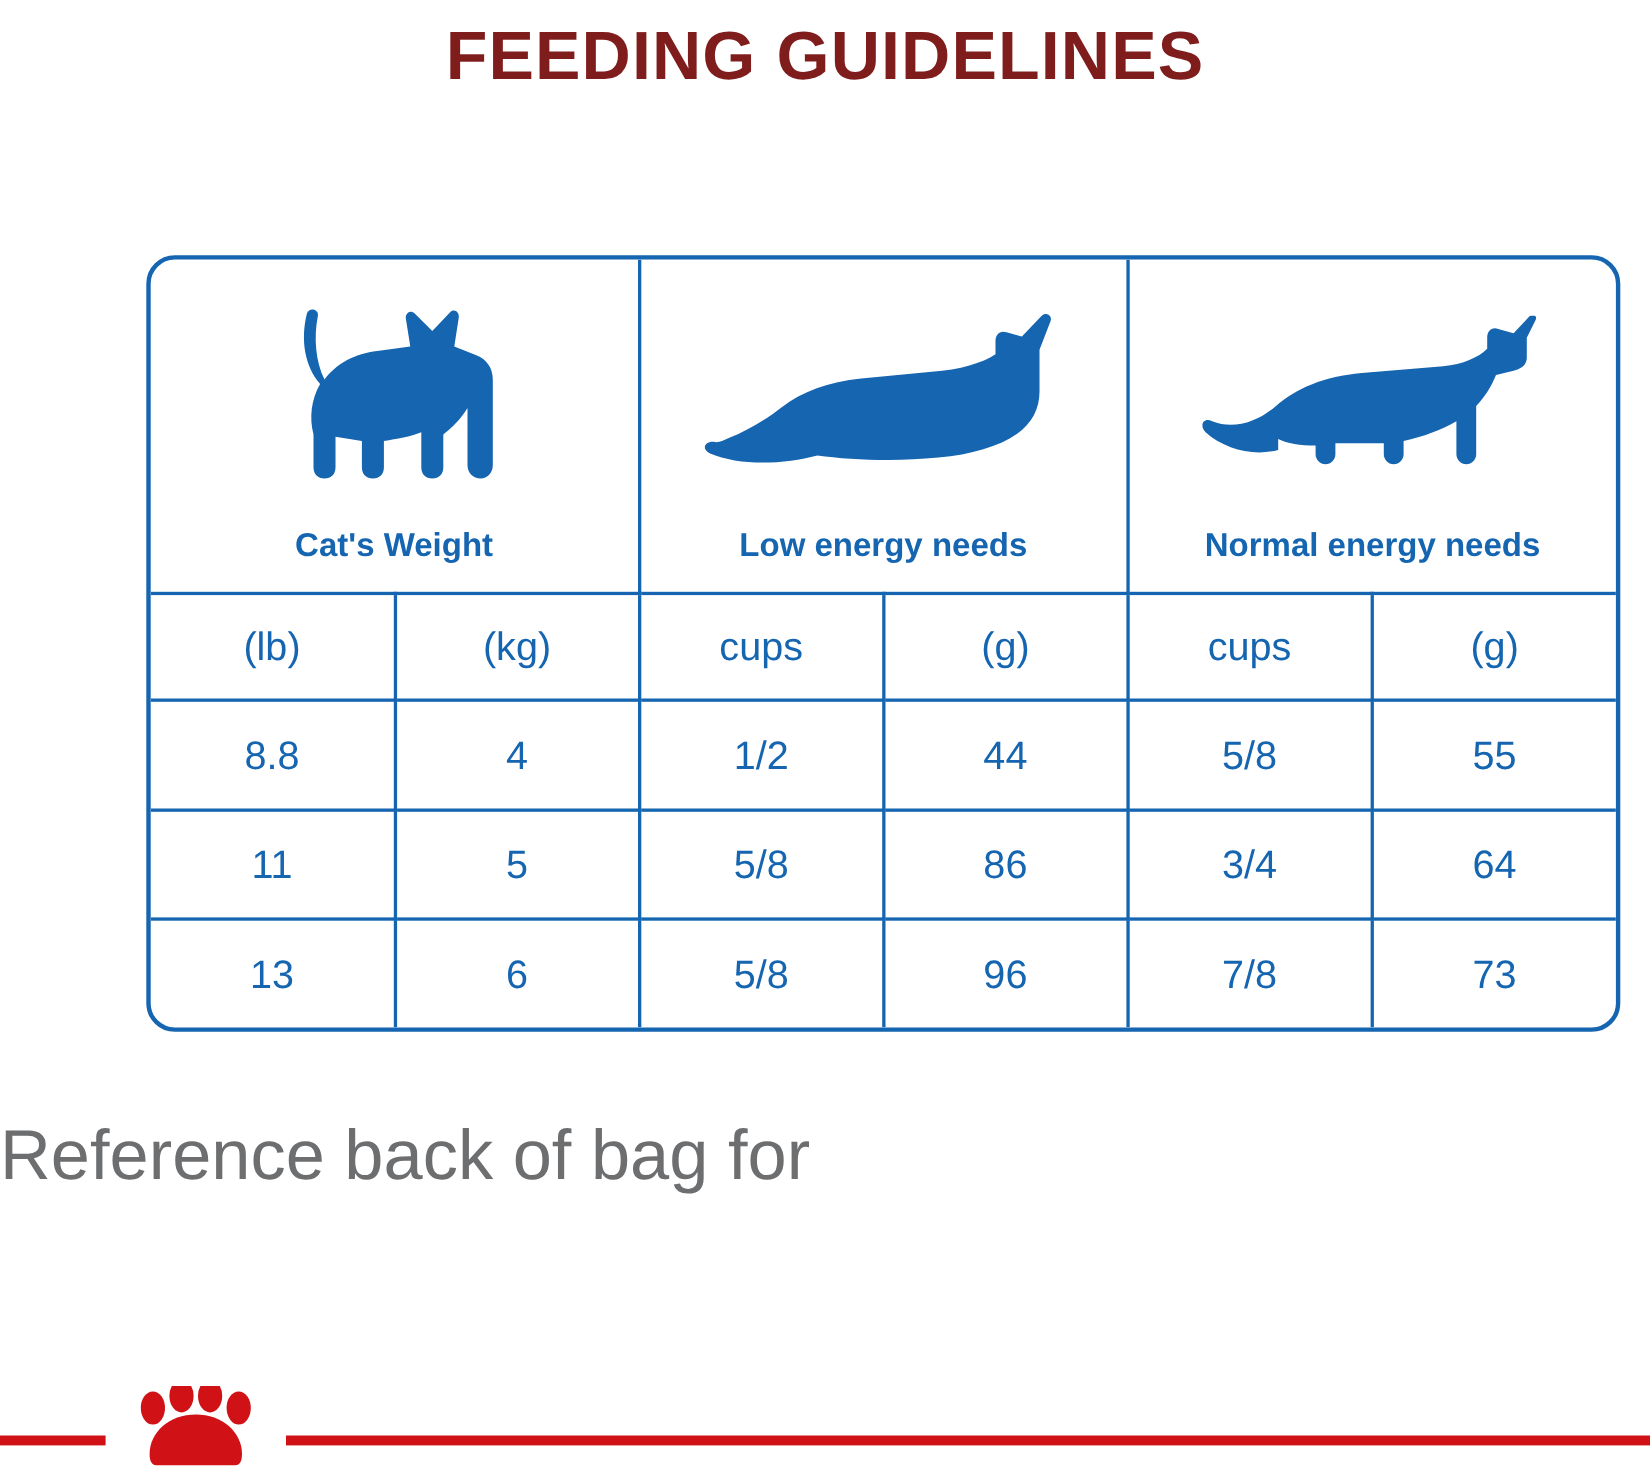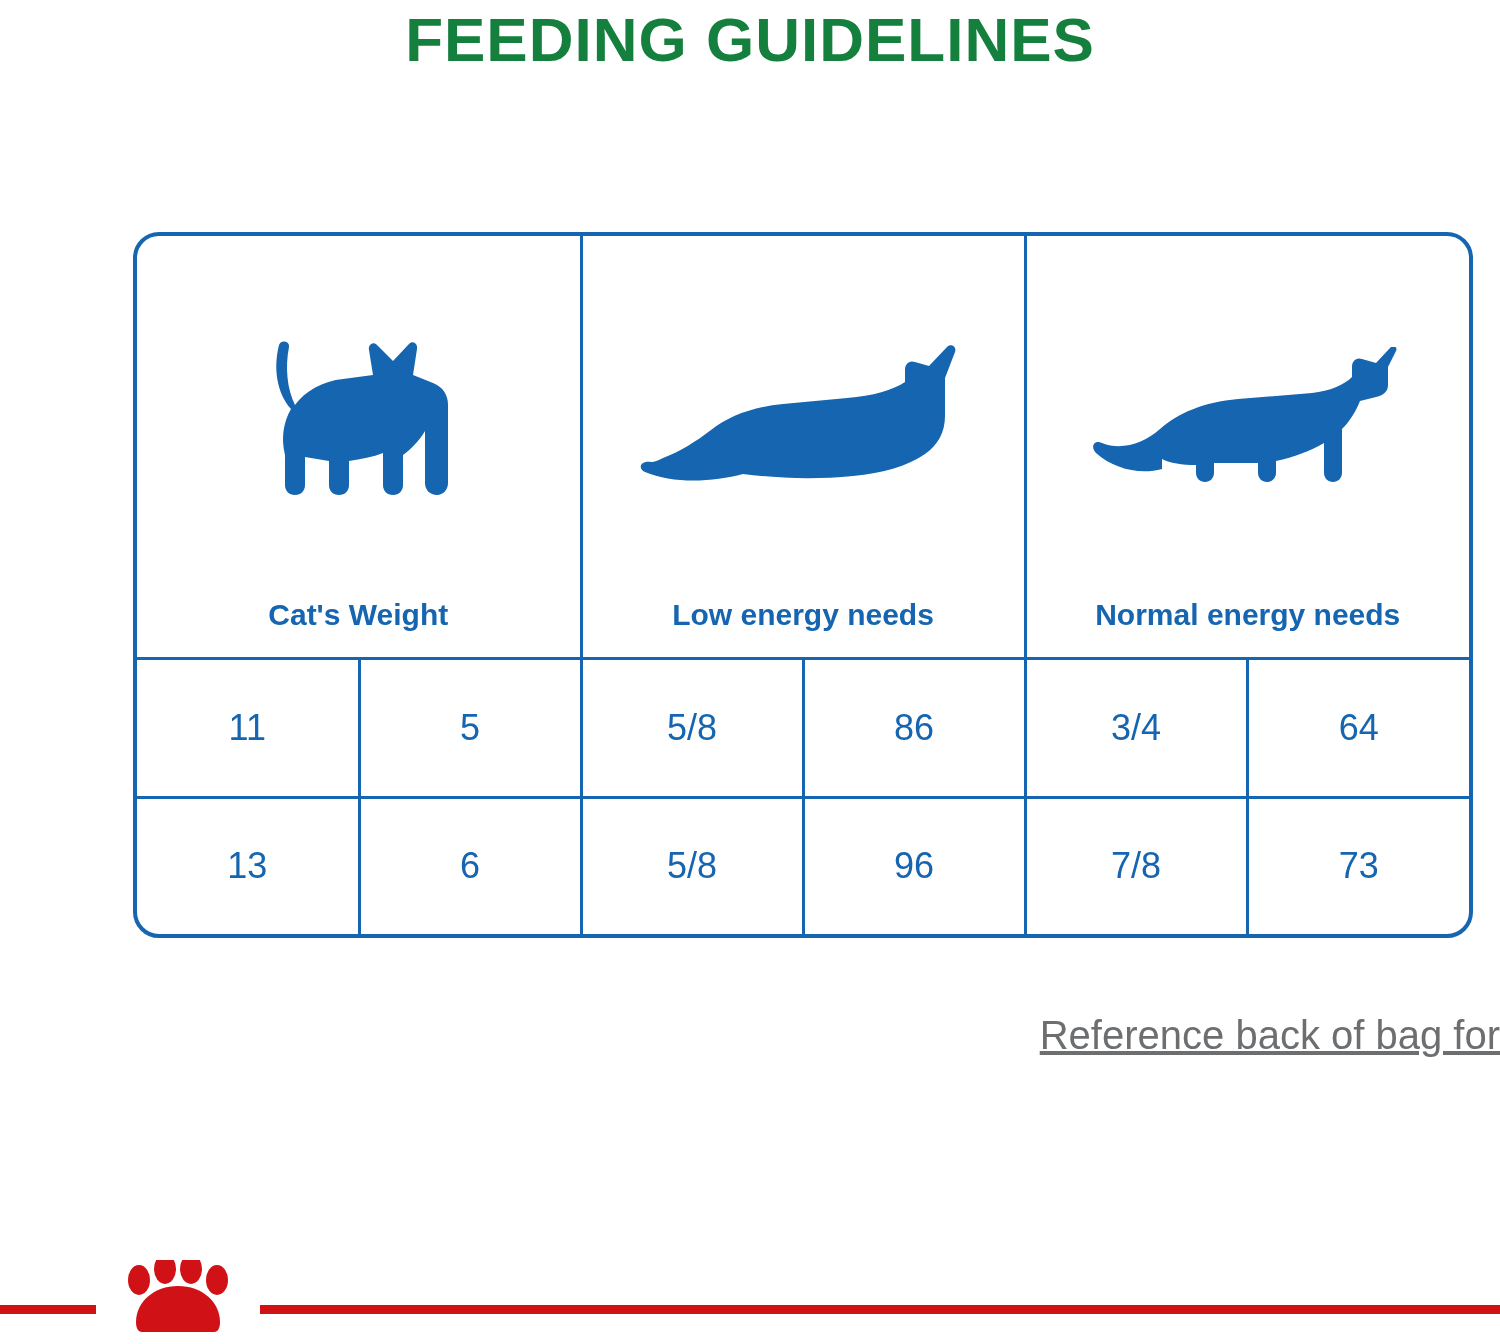--- a/index.html
+++ b/index.html
@@ -11,25 +11,25 @@
     height: 1344px;
     background: #ffffff;
     font-family: "Liberation Sans", sans-serif;
     position: relative;
     overflow: hidden;
   }
 
   
   .title {
     text-align: center;
-    color: #15803d;
+    color: #7f1d1d;
     font-weight: bold;
     font-size: 62px;
     letter-spacing: 1px;
-    padding-top: 6px;
+    padding-top: 18px;
     line-height: 1.1;
   }
 
   
   .table-wrap {
     position: absolute;
     left: 133px;
     top: 232px;
     width: 1340px;
     height: 706px;
@@ -94,25 +94,24 @@
     height: 92px;
     font-size: 42px;
   }
 
   
   .note {
     position: absolute;
     left: 0;
     top: 1010px;
     width: 100%;
-    text-align: right;
+    text-align: left;
     color: #6d6e70;
-    font-size: 40px;
+    font-size: 64px;
     line-height: 1.25;
-    text-decoration: underline;
   }
 
   
   .bottom-bar {
     position: absolute;
     left: 0;
     bottom: 30px;
     width: 100%;
     height: 9px;
     background: #d01217;
@@ -173,21 +172,37 @@
                 <g fill="#1565b0">
                   <path d="M14 96 C6 92 2 100 8 106 C26 122 52 128 74 122 L74 112 C82 116 94 118 108 118 L108 126 C108 131 112 135 117 135 C122 135 126 131 126 126 L126 116 L170 116 L170 126 C170 131 174 135 179 135 C184 135 188 131 188 126 L188 114 C206 110 222 104 236 96 L236 126 C236 131 240 135 245 135 C250 135 254 131 254 126 L254 82 C262 74 268 64 272 54 L288 50 C296 48 300 44 300 38 L300 20 L308 4 C310 0 305 -3 302 1 L288 16 L274 12 C268 10 264 14 264 20 L264 30 C256 38 242 44 224 46 L150 52 C116 55 90 66 72 82 C56 96 34 104 14 96 Z"></path>
                 </g>
               </svg>
             </div>
             <div class="hdr-label">Normal energy needs</div>
           </div>
         </td>
       </tr>
 
-
+      <tr class="unit-row">
+        <td>(lb)</td>
+        <td>(kg)</td>
+        <td>cups</td>
+        <td>(g)</td>
+        <td>cups</td>
+        <td>(g)</td>
+      </tr>
+
+      <tr class="data-row">
+        <td>8.8</td>
+        <td>4</td>
+        <td>1/2</td>
+        <td>44</td>
+        <td>5/8</td>
+        <td>55</td>
+      </tr>
 
       <tr class="data-row">
         <td>11</td>
         <td>5</td>
         <td>5/8</td>
         <td>86</td>
         <td>3/4</td>
         <td>64</td>
       </tr>
 

